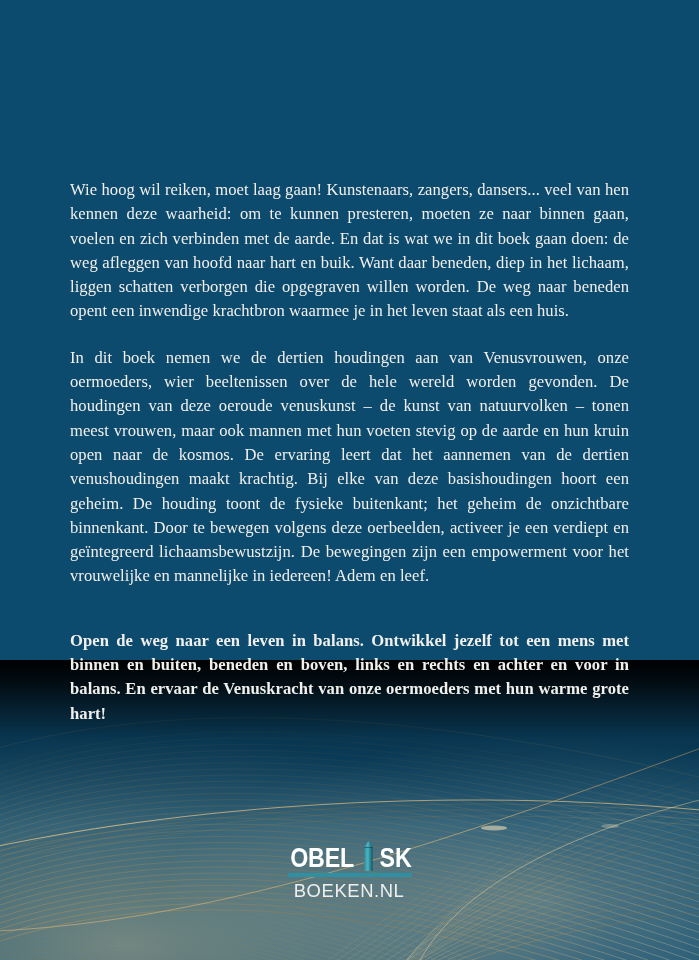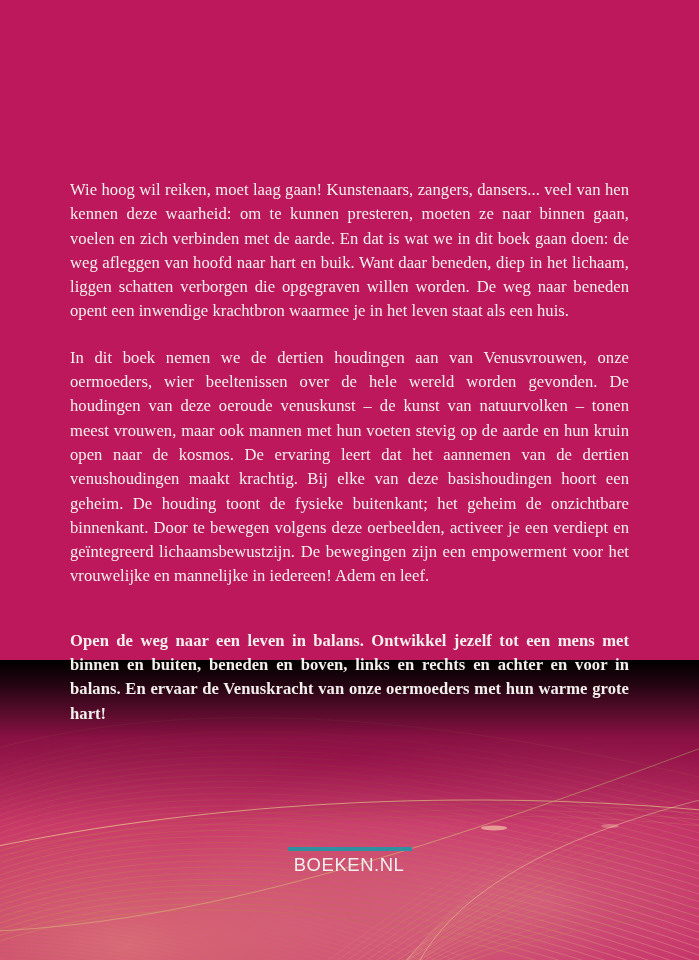--- a/index.html
+++ b/index.html
@@ -7,21 +7,21 @@
     padding: 0;
     background: #000;
   }
   body {
     font-family: "Liberation Serif", "DejaVu Serif", serif;
   }
   .cover {
     position: relative;
     width: 699px;
     height: 960px;
-    background: #be185d;
+    background: #0c4a6e;
     overflow: hidden;
   }
 
   
   .artwork {
     position: absolute;
     left: 0;
     bottom: 0;
     width: 699px;
     height: 300px;
@@ -259,17 +259,37 @@
   </div>
   <div class="art-fade"></div>
 
   <div class="copy">
     <p class="para">Wie hoog wil reiken, moet laag gaan! Kunstenaars, zangers, dansers... veel van hen kennen deze waarheid: om te kunnen presteren, moeten ze naar binnen gaan, voelen en zich verbinden met de aarde. En dat is wat we in dit boek gaan doen: de weg afleggen van hoofd naar hart en buik. Want daar beneden, diep in het lichaam, liggen schatten verborgen die opgegraven willen worden. De weg naar beneden opent een inwendige krachtbron waarmee je in het leven staat als een huis.</p>
     <p class="para">In dit boek nemen we de dertien houdingen aan van Venusvrouwen, onze oermoeders, wier beeltenissen over de hele wereld worden gevonden. De houdingen van deze oeroude venuskunst – de kunst van natuurvolken – tonen meest vrouwen, maar ook mannen met hun voeten stevig op de aarde en hun kruin open naar de kosmos. De ervaring leert dat het aannemen van de dertien venushoudingen maakt krachtig. Bij elke van deze basishoudingen hoort een geheim. De houding toont de fysieke buitenkant; het geheim de onzichtbare binnenkant. Door te bewegen volgens deze oerbeelden, activeer je een verdiept en geïntegreerd lichaamsbewustzijn. De bewegingen zijn een empowerment voor het vrouwelijke en mannelijke in iedereen! Adem en leef.</p>
     <p class="para bold">Open de weg naar een leven in balans. Ontwikkel jezelf tot een mens met binnen en buiten, beneden en boven, links en rechts en achter en voor in balans. En ervaar de Venuskracht van onze oermoeders met hun warme grote hart!</p>
   </div>
 
   <div class="logo">
+    <div class="logo-mark">
+      <span class="logo-word">OBEL</span>
+      <span class="obelisk-i">
+        <svg width="15" height="30" viewBox="0 0 15 30" xmlns="http://www.w3.org/2000/svg">
+          <defs>
+            <linearGradient id="obg" x1="0" y1="0" x2="1" y2="0">
+              <stop offset="0%" stop-color="#1d6a78"></stop>
+              <stop offset="42%" stop-color="#43a9b8"></stop>
+              <stop offset="70%" stop-color="#2b8a99"></stop>
+              <stop offset="100%" stop-color="#17535f"></stop>
+            </linearGradient>
+          </defs>
+
+          <polygon points="7.5,0 11.6,6 11.6,30 3.4,30 3.4,6" fill="url(#obg)"></polygon>
+          <polygon points="7.5,0 7.5,30 3.4,30 3.4,6" fill="#58c0cd" opacity="0.45"></polygon>
+          <rect x="3.4" y="6" width="8.2" height="0.8" fill="#0d3c46" opacity="0.7"></rect>
+        </svg>
+      </span>
+      <span class="logo-word">SK</span>
+    </div>
     <div class="logo-rule"></div>
     <div class="logo-sub">BOEKEN.NL</div>
   </div>
 
 </div>
 
 </body></html>

